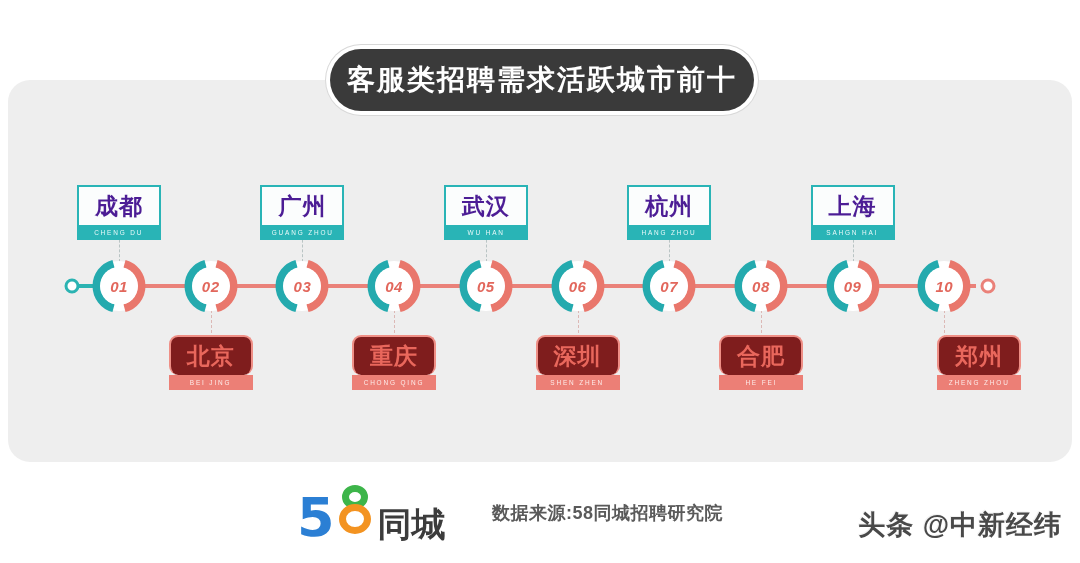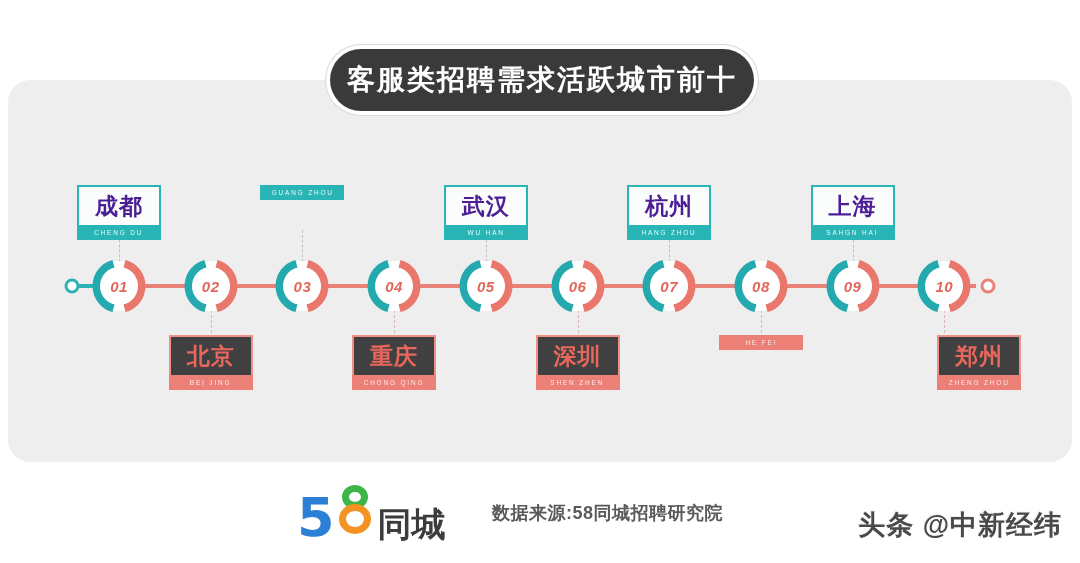--- a/index.html
+++ b/index.html
@@ -125,21 +125,22 @@
     font-size: 7px;
     color: #eafafa;
     letter-spacing: 2px;
     line-height: 1;
     transform: scale(0.92);
     white-space: nowrap;
   }
 
   .plate.pink .box {
     border-color: #ef8f86;
-    background: #404040;
+    background: #7f1d1d;
+    border-radius: 9px;
   }
   .plate.pink .box .cn { color: #e9675c; }
   .plate.pink .strip { background: #ec7f76; }
   .plate.pink .strip .py { color: #fdecea; }
 
   
   .connector {
     position: absolute;
     width: 0;
     border-left: 1px dashed #b9c4c4;
@@ -365,20 +366,23 @@
     </div>
     <div class="plate pink" style="left: 168.7px; top: 335px;">
       <div class="box">
         <span class="cn">北京</span>
       </div>
       <div class="strip">
         <span class="py">BEI JING</span>
       </div>
     </div>
     <div class="plate" style="left: 260.4px; top: 185px;">
+      <div class="box">
+        <span class="cn">广州</span>
+      </div>
       <div class="strip">
         <span class="py">GUANG ZHOU</span>
       </div>
     </div>
     <div class="plate pink" style="left: 352.1px; top: 335px;">
       <div class="box">
         <span class="cn">重庆</span>
       </div>
       <div class="strip">
         <span class="py">CHONG QING</span>
@@ -402,20 +406,23 @@
     </div>
     <div class="plate" style="left: 627.2px; top: 185px;">
       <div class="box">
         <span class="cn">杭州</span>
       </div>
       <div class="strip">
         <span class="py">HANG ZHOU</span>
       </div>
     </div>
     <div class="plate pink" style="left: 718.9px; top: 335px;">
+      <div class="box">
+        <span class="cn">合肥</span>
+      </div>
       <div class="strip">
         <span class="py">HE FEI</span>
       </div>
     </div>
     <div class="plate" style="left: 810.6px; top: 185px;">
       <div class="box">
         <span class="cn">上海</span>
       </div>
       <div class="strip">
         <span class="py">SAHGN HAI</span>

